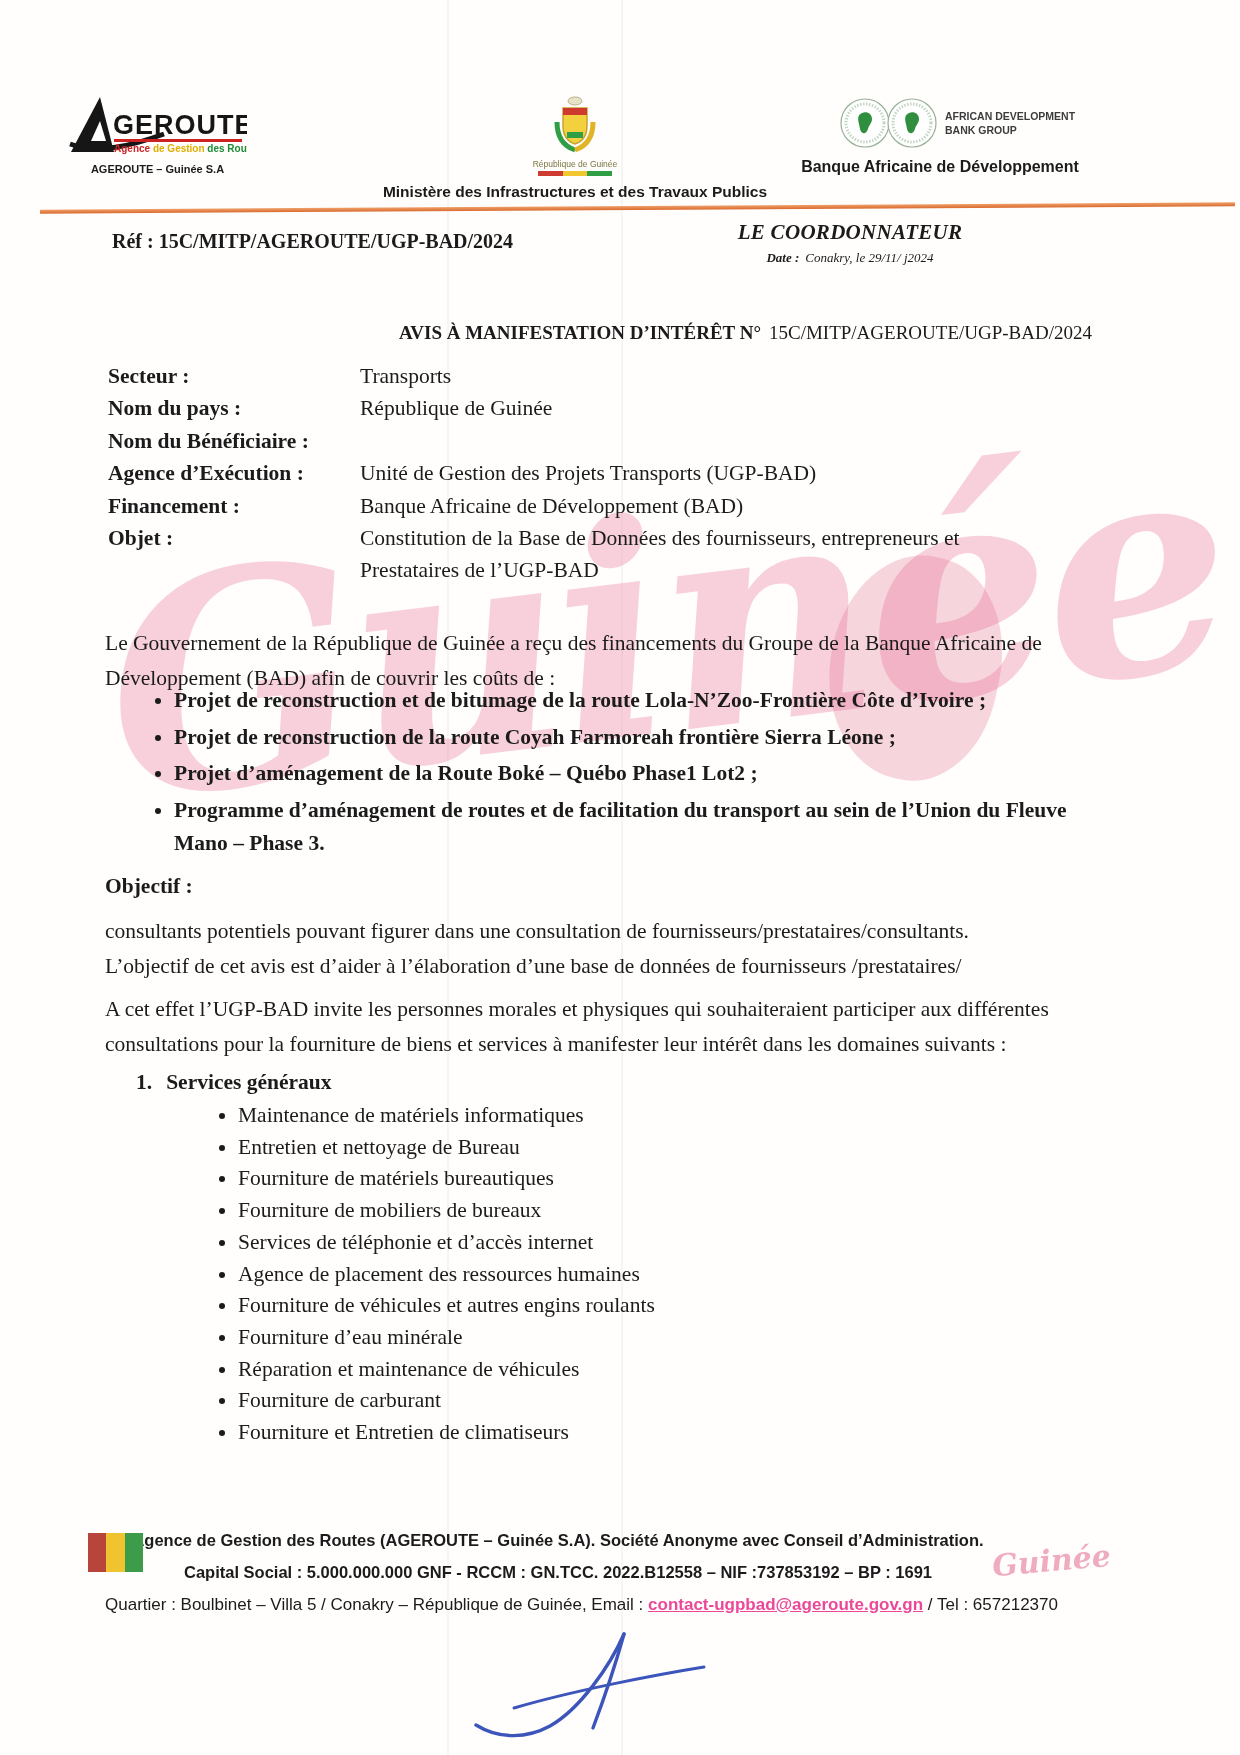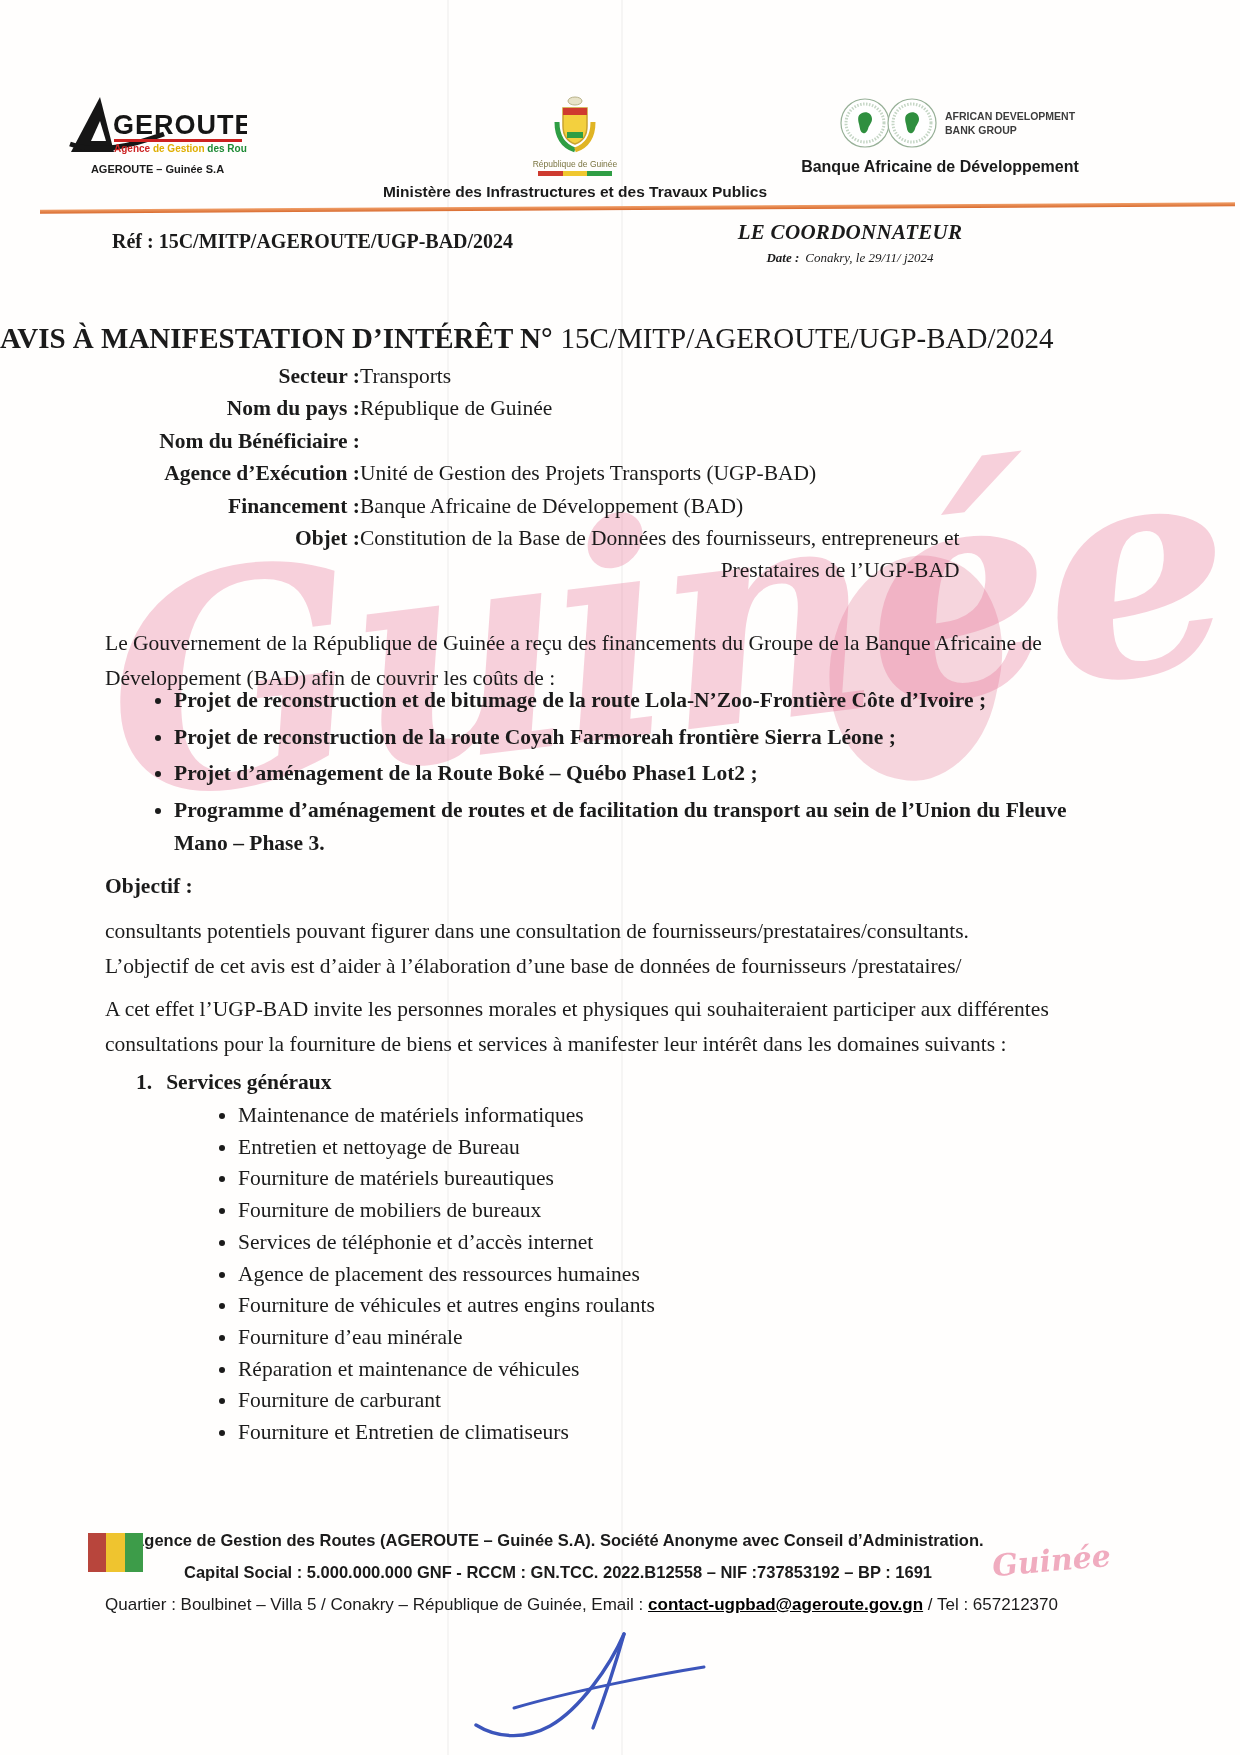--- a/index.html
+++ b/index.html
@@ -36,26 +36,26 @@
   .rule-orange{position:absolute;left:40px;top:206px;width:1195px;height:4px;
         background:linear-gradient(#f0a06a,#d96b2f);transform:rotate(-0.35deg);}
   
   .ref-line{position:absolute;left:112px;top:230px;font-weight:bold;font-size:20px;white-space:nowrap;}
   .coord{position:absolute;left:630px;top:220px;width:440px;text-align:center;font-style:italic;}
   .coord .l1{font-weight:bold;font-size:21px;letter-spacing:0.3px;}
   .coord .l2{font-size:13px;margin-top:5px;}
   .coord .l2 .lab{font-weight:bold;}
   .coord .l2 .val{margin-left:6px;}
   
-  .doc-title{position:absolute;left:0;top:322px;width:1092px;text-align:left;
-        font-size:29px;white-space:nowrap;}
+  .doc-title{position:absolute;left:0;top:322px;width:1092px;text-align:right;
+        font-size:19px;white-space:nowrap;}
   .doc-title .b{font-weight:bold;margin-right:8px;}
   
   .fields{position:absolute;left:108px;top:360px;width:1060px;font-size:21.5px;}
-  .frow{display:flex;line-height:32.4px;text-align:right;}
+  .frow{display:flex;line-height:32.4px;}
   .flab{width:252px;font-weight:bold;white-space:nowrap;flex:none;}
   .fval{white-space:nowrap;}
   .fv2{line-height:32.4px;}
   .fv2:empty{display:none;}
   
   .para{position:absolute;font-size:21.5px;}
   .para .ln{line-height:35px;white-space:nowrap;}
   .intro{left:105px;top:626px;}
   .projects{position:absolute;left:140px;top:682px;font-size:21.5px;font-weight:bold;}
   .projects ul{margin:0;padding-left:34px;}
@@ -71,21 +71,21 @@
   .services .sh .num{margin-right:14px;}
   .services ul{margin:5px 0 0 0;padding-left:102px;}
   .services li{line-height:31.7px;white-space:nowrap;}
   
   .footer{position:absolute;left:0;top:1524px;width:1116px;
         font-family:"Liberation Sans",sans-serif;}
   .flag{position:absolute;left:88px;top:9px;width:55px;height:39px;display:flex;}
   .flag div{flex:1;}
   .fl1,.fl2{text-align:center;font-weight:bold;font-size:16.5px;line-height:32px;white-space:nowrap;}
   .fl3{margin-top:2px;padding-left:105px;font-size:17px;line-height:30px;white-space:nowrap;}
-  .fl3 a{color:#000000;text-decoration:underline;font-weight:bold;}
+  .fl3 a{color:#ec4899;text-decoration:underline;font-weight:bold;}
   .sig{position:absolute;left:462px;top:1628px;z-index:2;}
 </style>
 </head>
 <body>
 
 <div class="page">
 
   <div class="fold f1"></div>
   <div class="fold f2"></div>
   <div class="wm-blob"></div>

